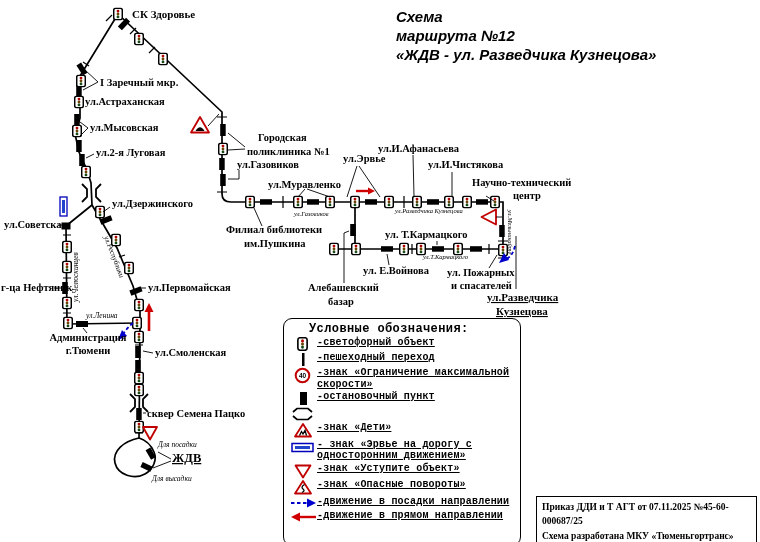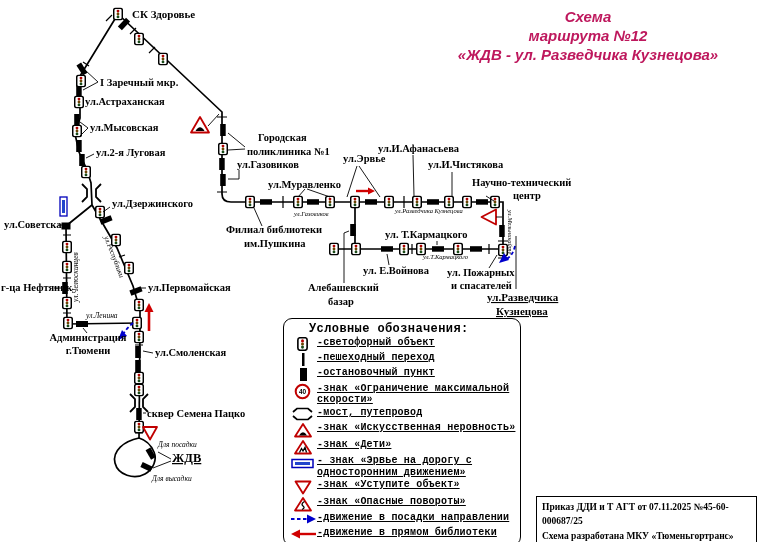--- a/index.html
+++ b/index.html
@@ -5,22 +5,22 @@
   html,body{margin:0;padding:0;background:#fff;}
   #canvas{position:relative;width:760px;height:542px;background:#fff;overflow:hidden;
           font-family:"Liberation Serif",serif;}
   #routemap{position:absolute;left:0;top:0;}
   .lbl{font:bold 10.5px "Liberation Serif",serif;fill:#000;}
   .lbl-big{font:bold 11px "Liberation Serif",serif;fill:#000;}
   .lbl-term{font:bold 11px "Liberation Serif",serif;fill:#000;}
   .st-it{font:italic 7.5px "Liberation Serif",serif;fill:#000;}
   .st-tiny{font:italic 6.5px "Liberation Serif",serif;fill:#000;}
   .posadka{font:italic 7.5px "Liberation Serif",serif;fill:#000;}
-  #title-block{position:absolute;left:420px;top:7px;width:336px;text-align:center;
-    font:italic bold 15px "Liberation Sans",sans-serif;line-height:1.28;color:#be185d;}
+  #title-block{position:absolute;left:396px;top:7px;width:336px;text-align:left;
+    font:italic bold 15px "Liberation Sans",sans-serif;line-height:1.28;color:#000000;}
   #legend-box{position:absolute;left:283px;top:318px;width:238px;height:228px;
     border:1.6px solid #000;border-radius:9px;background:#fff;box-sizing:border-box;
     padding:3px 4px 2px 5px;font:bold 10px "Liberation Mono",monospace;color:#000;}
   #legend-box .lg-title{font:bold 12px "Liberation Mono",monospace;letter-spacing:.4px;
     margin:0 0 1px 20px;}
   .lg-row{display:flex;align-items:flex-start;margin-bottom:.5px;line-height:1.18;text-decoration:underline;}
   .lg-ic{flex:0 0 28px;display:flex;justify-content:center;padding-top:0;}
   .lg-lab{flex:1;letter-spacing:.2px;}
   #footer-box{position:absolute;left:536px;top:496px;width:221px;border:1.4px solid #000;
     background:#fff;box-sizing:border-box;padding:3px 5px;
@@ -260,51 +260,41 @@
   <div class="lg-row">
     <span class="lg-ic">
           <svg width="16" height="15">
             <rect x="7" y="1" width="2.5" height="13" fill="#000"></rect>
           </svg>
         </span>
     <span class="lg-lab">-пешеходный переход</span>
   </div>
   <div class="lg-row">
     <span class="lg-ic">
-          <svg width="16" height="15">
-            <rect x="5" y="1" width="7" height="13" fill="#000"></rect>
-          </svg>
-        </span>
-    <span class="lg-lab">-остановочный пункт</span>
-  </div>
-  <div class="lg-row">
-    <span class="lg-ic">
           <svg width="18" height="17">
             <circle cx="8.5" cy="8.5" r="6.8" fill="#fff" stroke="#c00000" stroke-width="2"></circle>
             <text x="8.5" y="11" text-anchor="middle" style="font:bold 6.5px 'Liberation Sans',sans-serif;">40</text>
           </svg>
         </span>
     <span class="lg-lab">-знак «Ограничение максимальной скорости»</span>
   </div>
   <div class="lg-row">
     <span class="lg-ic">
+          <svg width="16" height="15">
+            <rect x="5" y="1" width="7" height="13" fill="#000"></rect>
+          </svg>
+        </span>
+    <span class="lg-lab">-остановочный пункт</span>
+  </div>
+  <div class="lg-row">
+    <span class="lg-ic">
           <svg width="22" height="15">
             <path d="M1,5 L5,1.5 L16,1.5 L20,5 M1,9 L5,12.5 L16,12.5 L20,9" fill="none" stroke="#000" stroke-width="1.7"></path>
           </svg>
         </span>
-    <span class="lg-lab">-мост, путепровод</span>
-  </div>
-  <div class="lg-row">
-    <span class="lg-ic">
-          <svg width="20" height="16">
-            <polygon points="10,2 2,14.5 18,14.5" fill="#fff" stroke="#c00000" stroke-width="1.8" stroke-linejoin="round"></polygon>
-            <path d="M6,13.5 Q10,7 14,13.5 Z" fill="#000"></path>
-          </svg>
-        </span>
-    <span class="lg-lab">-знак «Искусственная неровность»</span>
   </div>
   <div class="lg-row">
     <span class="lg-ic">
           <svg width="20" height="16">
             <polygon points="10,2 2,14.5 18,14.5" fill="#fff" stroke="#c00000" stroke-width="1.8" stroke-linejoin="round"></polygon>
             <path d="M6.5,13.5 L8.5,9.5 L10,12 L12,8.5 L13.5,13.5" fill="none" stroke="#000" stroke-width="1.3"></path>
           </svg>
         </span>
     <span class="lg-lab">-знак «Дети»</span>
   </div>
@@ -343,21 +333,21 @@
         </span>
     <span class="lg-lab">-движение в посадки направлении</span>
   </div>
   <div class="lg-row">
     <span class="lg-ic">
           <svg width="27" height="14">
             <line x1="8" y1="7" x2="26" y2="7" stroke="#d00000" stroke-width="2.4"></line>
             <polygon points="1,7 10,2.5 10,11.5" fill="#d00000"></polygon>
           </svg>
         </span>
-    <span class="lg-lab">-движение в прямом библиотеки</span>
+    <span class="lg-lab">-движение в прямом направлении</span>
   </div>
 </div>
 
 <div id="footer-box">
   <div>Приказ ДДИ и Т АГТ от 07.11.2025 №45-60-000687/25</div>
   <div>Схема разработана МКУ «Тюменьгортранс» 10.11.2025</div>
 </div>
 
 </div>
 

